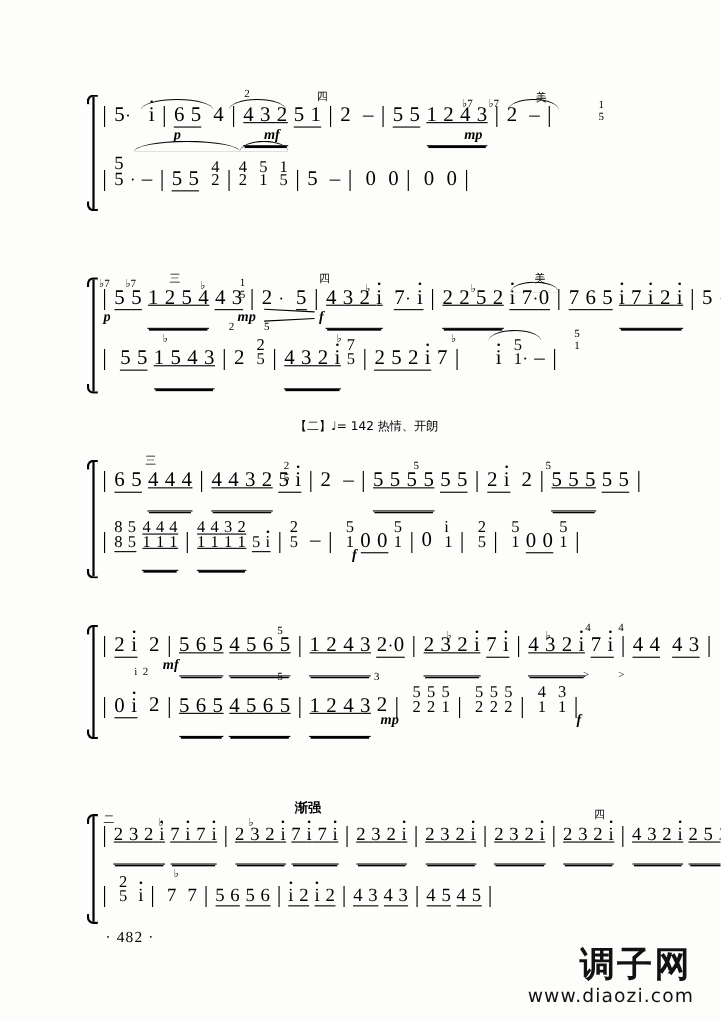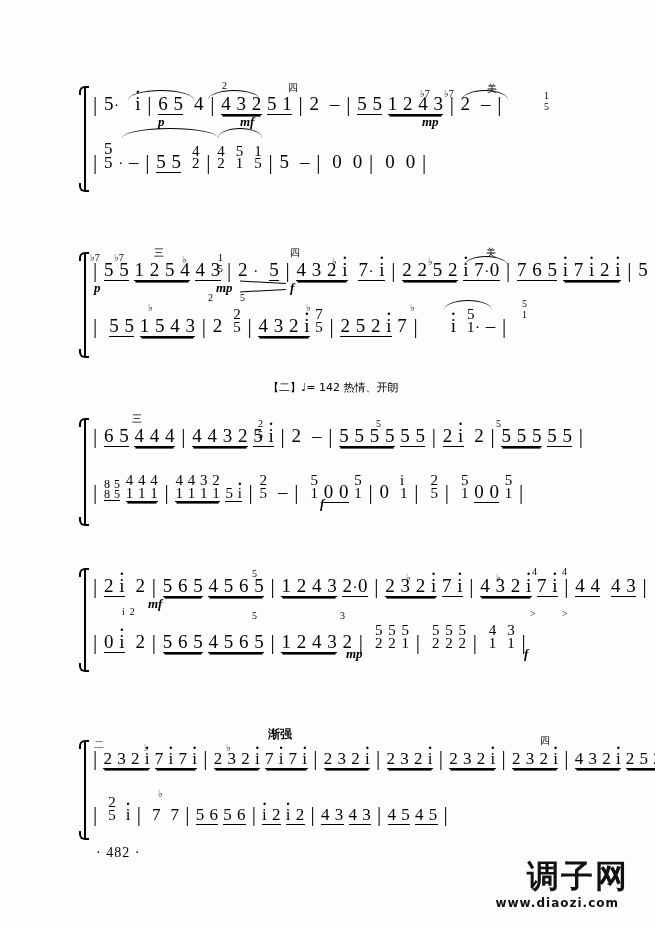--- a/index.html
+++ b/index.html
@@ -79,22 +79,22 @@
 
   .bar {
     display: inline-block;
     margin: 0 1px;
     font-size: 21px;
     vertical-align: -1px;
   }
 
   
   .b1 { display: inline-block; border-bottom: 1.6px solid #000; padding-bottom: 1px; line-height: 1; }
-  .b2 { display: inline-block; border-bottom: 1.6px solid #000; padding-bottom: 1px; line-height: 1;
-        box-shadow: 0 3px 0 -1.4px #000; }
+  .b2 { display: inline-block; border-bottom: 1.6px solid #000; padding-bottom: 18px; line-height: 1;
+        box-shadow: 0 3px 0 -1.4px #000; text-decoration: underline; }
 
   .dotup { position: relative; }
   .dotup::before {
     content: "·";
     position: absolute;
     left: 50%;
     transform: translateX(-50%);
     top: -11px;
     font-size: 20px;
     line-height: 1;
@@ -169,25 +169,25 @@
     right: 26px;
     top: 855px;
     font-family: "DejaVu Sans", sans-serif;
     font-size: 32px;
     font-weight: bold;
     letter-spacing: 2px;
     color: #111;
   }
   .wm-url {
     position: absolute;
-    right: 36px;
+    right: 24px;
     top: 896px;
     font-family: "DejaVu Sans", sans-serif;
-    font-size: 12px;
-    font-weight: bold;
+    font-size: 17px;
+    font-weight: normal;
     letter-spacing: 1px;
     color: #111;
   }
 </style>
 </head>
 <body>
 
 <div class="page">
 
   <div class="system" style="top:86px;">
@@ -343,21 +343,21 @@
       </div>
       <div class="cn" style="left:40px; top:-6px;">三</div>
       <div class="tiny" style="left:166px; top:0px;">2<br>5</div>
       <div class="tiny" style="left:284px; top:0px;">5</div>
       <div class="tiny" style="left:404px; top:0px;">5</div>
     </div>
 
     <div class="staff lower">
       <div class="notes low">
         <span class="bar">|</span>
-        <span class="b1" style="display:inline-block;line-height:0.85;font-size:12px;">8&nbsp;5<br>8&nbsp;5</span>&nbsp;<span class="b2" style="display:inline-block;line-height:0.85;font-size:15px;">4&nbsp;4&nbsp;4<br>1&nbsp;1&nbsp;1</span>
+        <span class="b1" style="display:inline-block;line-height:0.85;font-size:15px;">8&nbsp;5<br>8&nbsp;5</span>&nbsp;<span class="b2" style="display:inline-block;line-height:0.85;font-size:15px;">4&nbsp;4&nbsp;4<br>1&nbsp;1&nbsp;1</span>
         <span class="bar">|</span>
         <span class="b2" style="display:inline-block;line-height:0.85;font-size:15px;">4&nbsp;4&nbsp;3&nbsp;2<br>1&nbsp;1&nbsp;1&nbsp;1</span>&nbsp;<span class="b1" style="display:inline-block;line-height:0.85;font-size:15px;">5&nbsp;<span class="dotup">i</span></span>
         <span class="bar">|</span>
         <span style="display:inline-block;line-height:0.85;font-size:15px;">2<br>5</span>&nbsp;&nbsp;–
         <span class="bar">|</span>
         &nbsp;<span style="display:inline-block;line-height:0.85;font-size:15px;">5<br>1</span>&nbsp;<span class="b1">0&nbsp;0</span>&nbsp;<span style="display:inline-block;line-height:0.85;font-size:15px;">5<br>1</span>
         <span class="bar">|</span>
         0&nbsp;&nbsp;<span style="display:inline-block;line-height:0.85;font-size:15px;">i<br>1</span>
         <span class="bar">|</span>
         &nbsp;<span style="display:inline-block;line-height:0.85;font-size:15px;">2<br>5</span>

